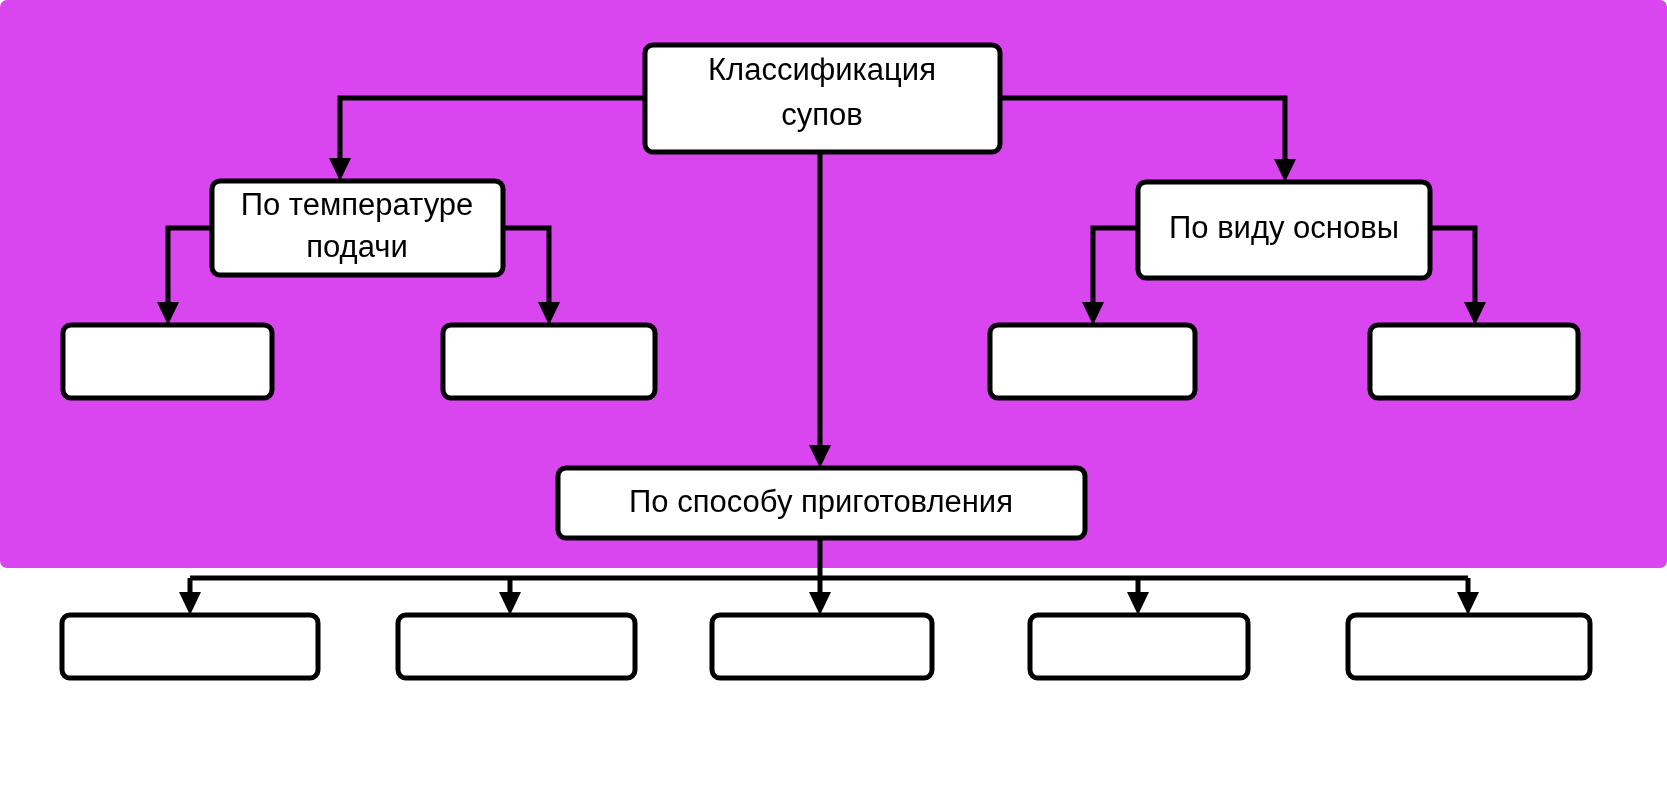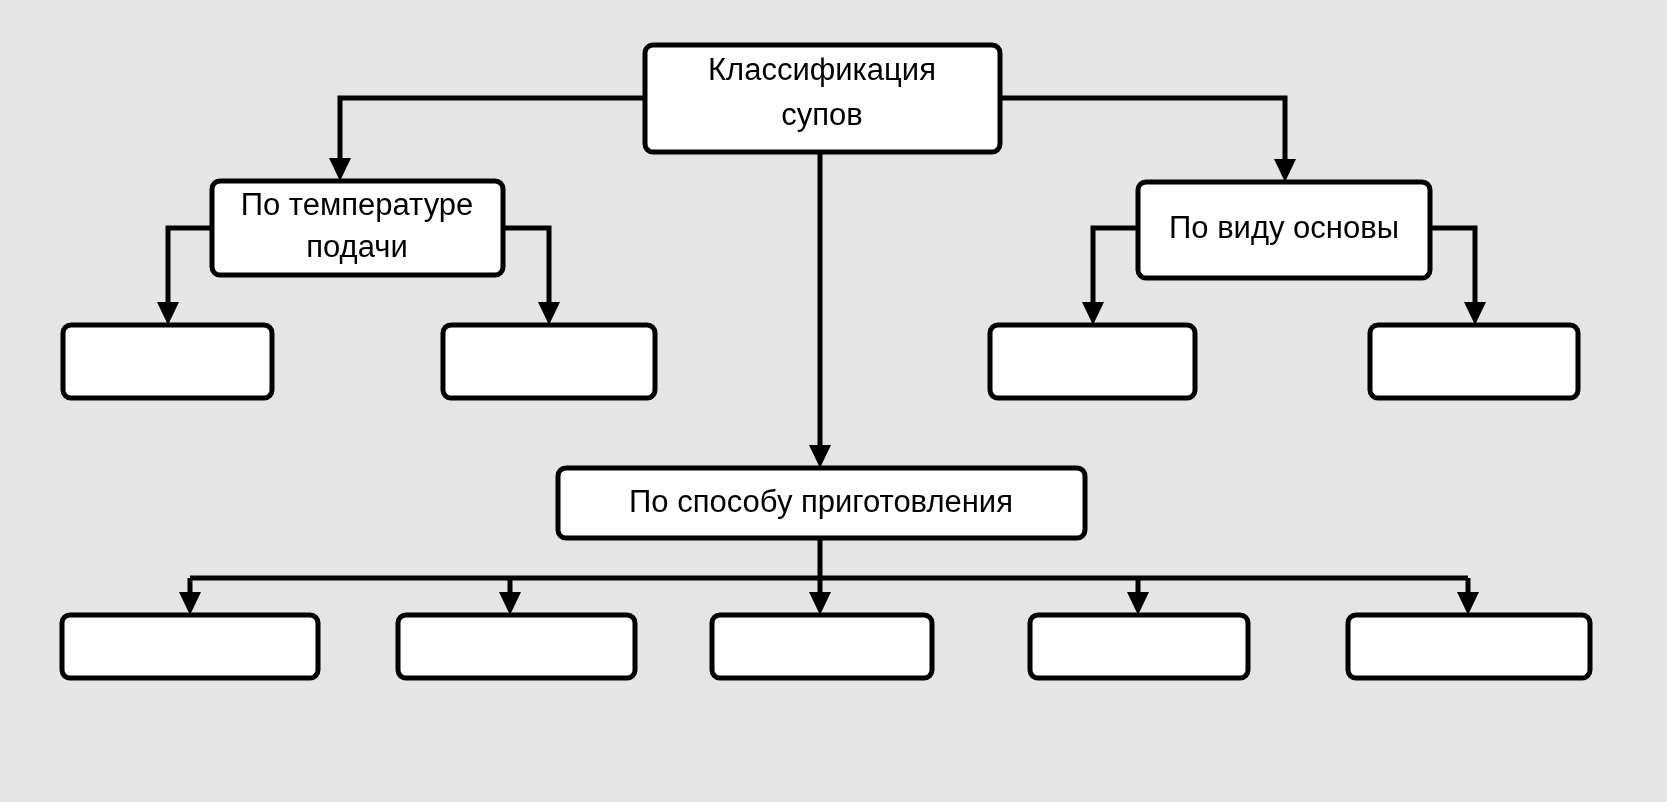--- a/index.html
+++ b/index.html
@@ -9,22 +9,23 @@
   }
   body {
     width: 1667px;
     height: 802px;
     font-family: "Liberation Sans", sans-serif;
     overflow: hidden;
   }
   #diagram-root {
     position: relative;
     width: 1667px;
-    height: 802px;
-    background: #e5e5e5;
+    height: 568px;
+    background: #d946ef;
+    border-radius: 7px;
   }
   svg#diagram-canvas {
     position: absolute;
     top: 0;
     left: 0;
     width: 1667px;
     height: 802px;
   }
   .node-rect {
     fill: #ffffff;

